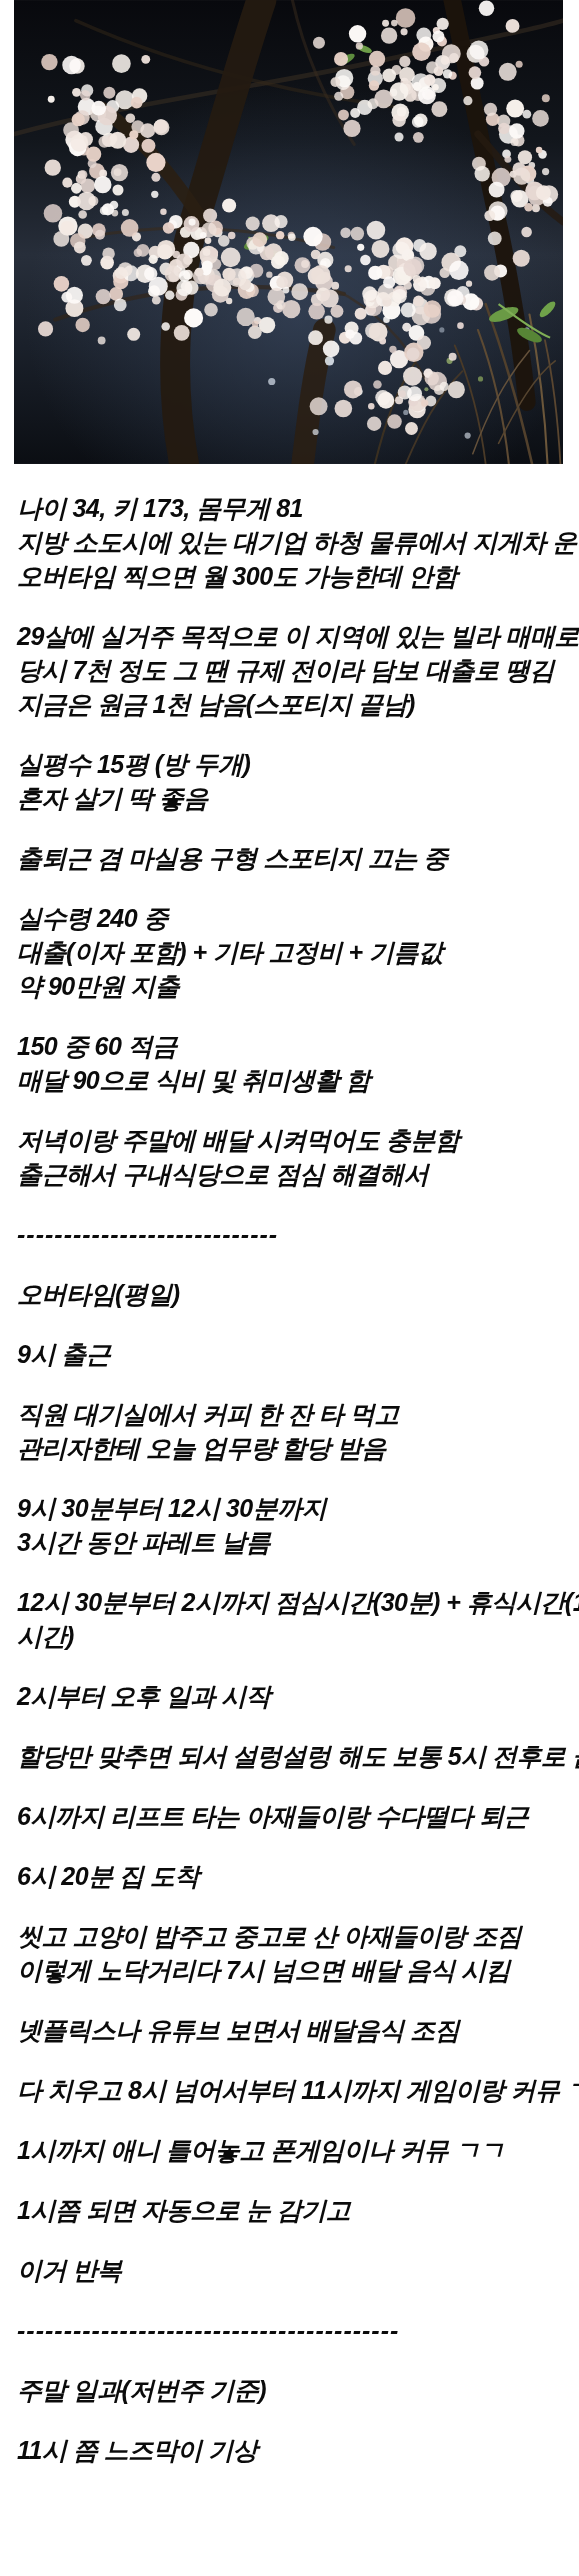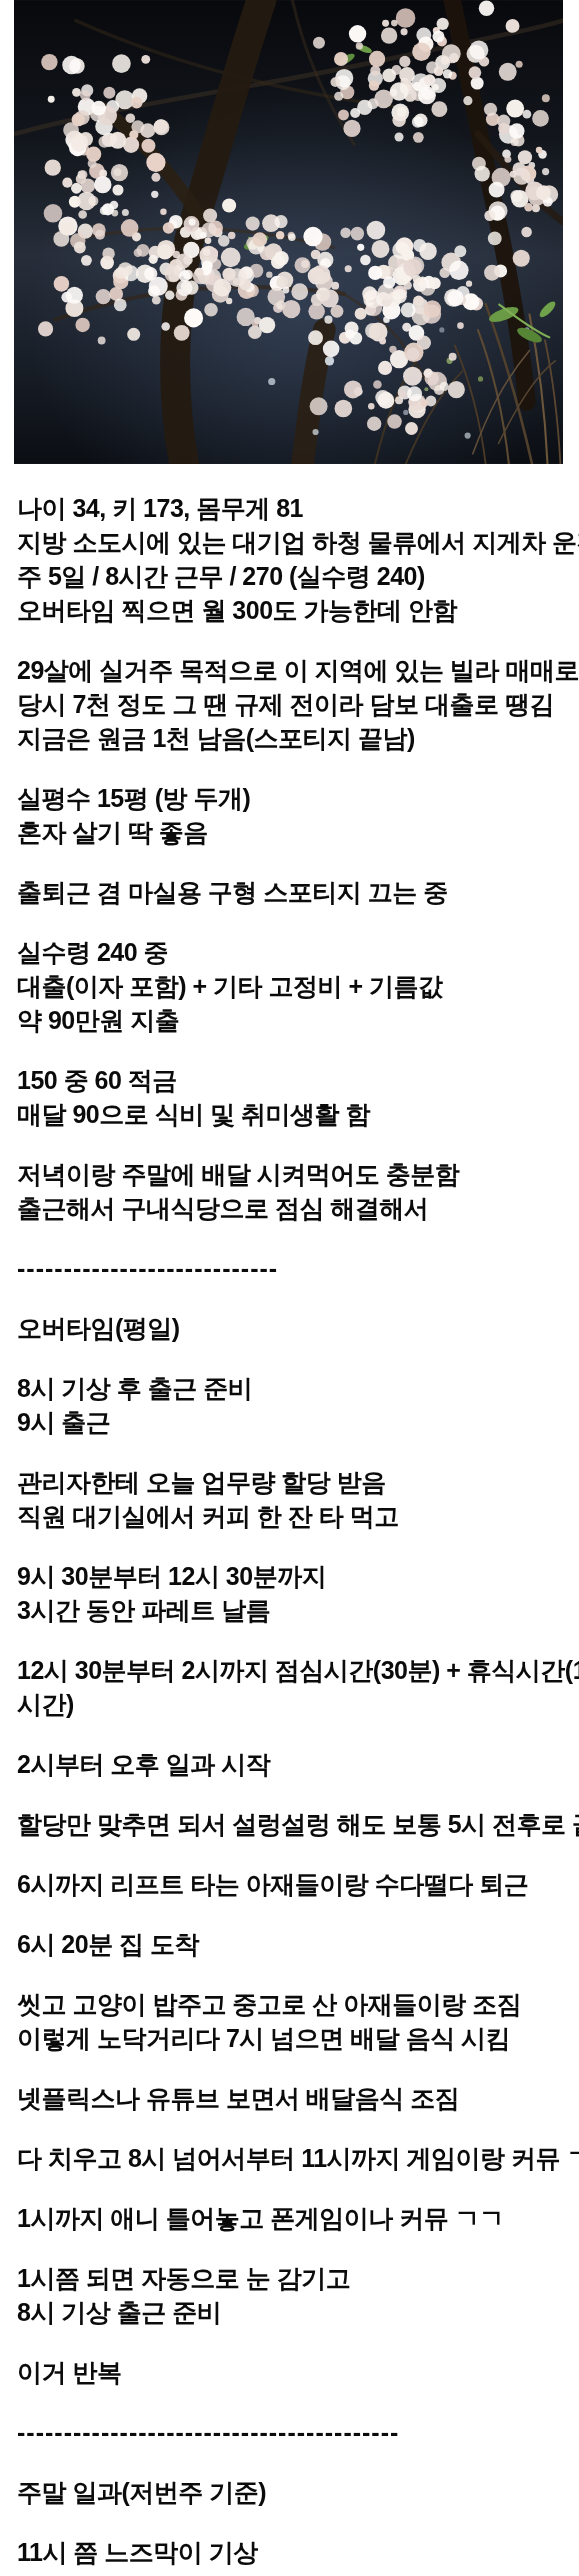--- a/index.html
+++ b/index.html
@@ -10,21 +10,21 @@
   .photo-wrap { padding:0 0 0 14.4px; background:#ffffff; }
   .photo-wrap svg { display:block; }
 
   
   .post-body {
     padding:27px 10.3px 5.2px 17px;
     color:#0b0b0b;
     font-weight:700;
     font-size:25px;
   }
-  .para { margin:0 0 26px 0; }
+  .para { margin:0 0 26px 0;font-style:italic; }
   .para:last-child { margin-bottom:0; }
   .line { line-height:34px; white-space:nowrap; letter-spacing:-0.5px; }
   .sep-line { letter-spacing:1px; }
 </style>
 </head>
 <body>
 
 <div class="page">
 
   <div class="photo-wrap">
@@ -564,21 +564,20 @@
           <circle cx="698.7" cy="822.0" r="14.0" fill="#ece0da" opacity="0.87"></circle>
           <circle cx="693.1" cy="788.0" r="6.3" fill="#e6d7d2" opacity="0.96"></circle>
         </g>
     </svg>
   </div>
 
   <div class="post-body">
       <div class="para">
         <div class="line">나이 34, 키 173, 몸무게 81</div>
         <div class="line">지방 소도시에 있는 대기업 하청 물류에서 지게차 운전</div>
-        <div class="line">주 5일 / 8시간 근무 / 270 (실수령 240)</div>
         <div class="line">오버타임 찍으면 월 300도 가능한데 안함</div>
       </div>
       <div class="para">
         <div class="line">29살에 실거주 목적으로 이 지역에 있는 빌라 매매로 삼</div>
         <div class="line">당시 7천 정도 그 땐 규제 전이라 담보 대출로 땡김</div>
         <div class="line">지금은 원금 1천 남음(스포티지 끝남)</div>
       </div>
       <div class="para">
         <div class="line">실평수 15평 (방 두개)</div>
         <div class="line">혼자 살기 딱 좋음</div>
@@ -599,26 +598,25 @@
         <div class="line">저녁이랑 주말에 배달 시켜먹어도 충분함</div>
         <div class="line">출근해서 구내식당으로 점심 해결해서</div>
       </div>
       <div class="para">
         <div class="line sep-line">----------------------------</div>
       </div>
       <div class="para">
         <div class="line">오버타임(평일)</div>
       </div>
       <div class="para">
-        <div class="line">8시 기상 후 출근 준비</div>
         <div class="line">9시 출근</div>
       </div>
       <div class="para">
+        <div class="line">직원 대기실에서 커피 한 잔 타 먹고</div>
         <div class="line">관리자한테 오늘 업무량 할당 받음</div>
-        <div class="line">직원 대기실에서 커피 한 잔 타 먹고</div>
       </div>
       <div class="para">
         <div class="line">9시 30분부터 12시 30분까지</div>
         <div class="line">3시간 동안 파레트 날름</div>
       </div>
       <div class="para">
         <div class="line">12시 30분부터 2시까지 점심시간(30분) + 휴식시간(1</div>
         <div class="line">시간)</div>
       </div>
       <div class="para">
@@ -641,21 +639,20 @@
         <div class="line">넷플릭스나 유튜브 보면서 배달음식 조짐</div>
       </div>
       <div class="para">
         <div class="line">다 치우고 8시 넘어서부터 11시까지 게임이랑 커뮤 ㄱㄱ</div>
       </div>
       <div class="para">
         <div class="line">1시까지 애니 틀어놓고 폰게임이나 커뮤 ㄱㄱ</div>
       </div>
       <div class="para">
         <div class="line">1시쯤 되면 자동으로 눈 감기고</div>
-        <div class="line">8시 기상 출근 준비</div>
       </div>
       <div class="para">
         <div class="line">이거 반복</div>
       </div>
       <div class="para">
         <div class="line sep-line">-----------------------------------------</div>
       </div>
       <div class="para">
         <div class="line">주말 일과(저번주 기준)</div>
       </div>

